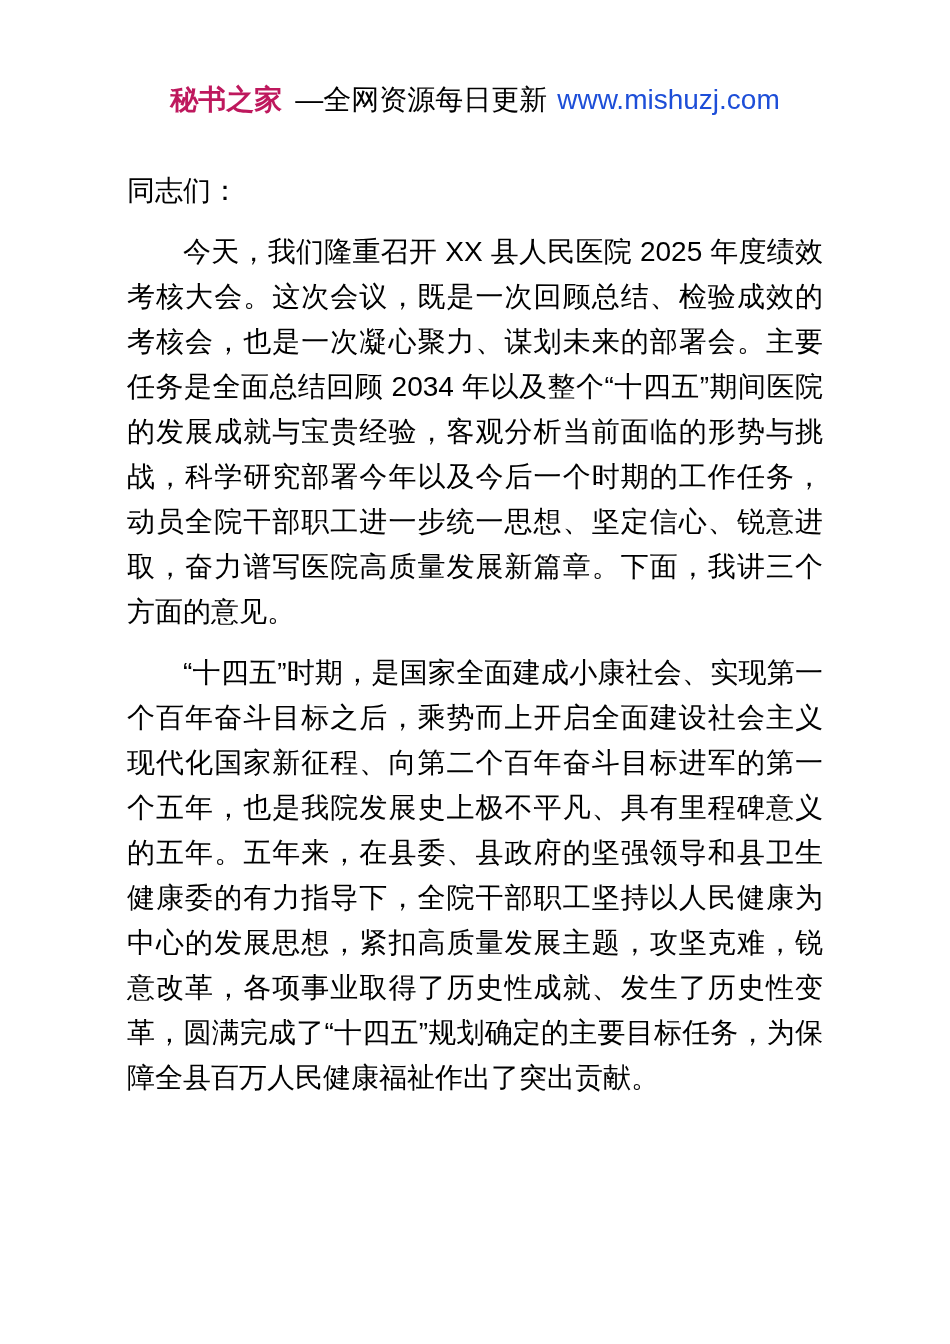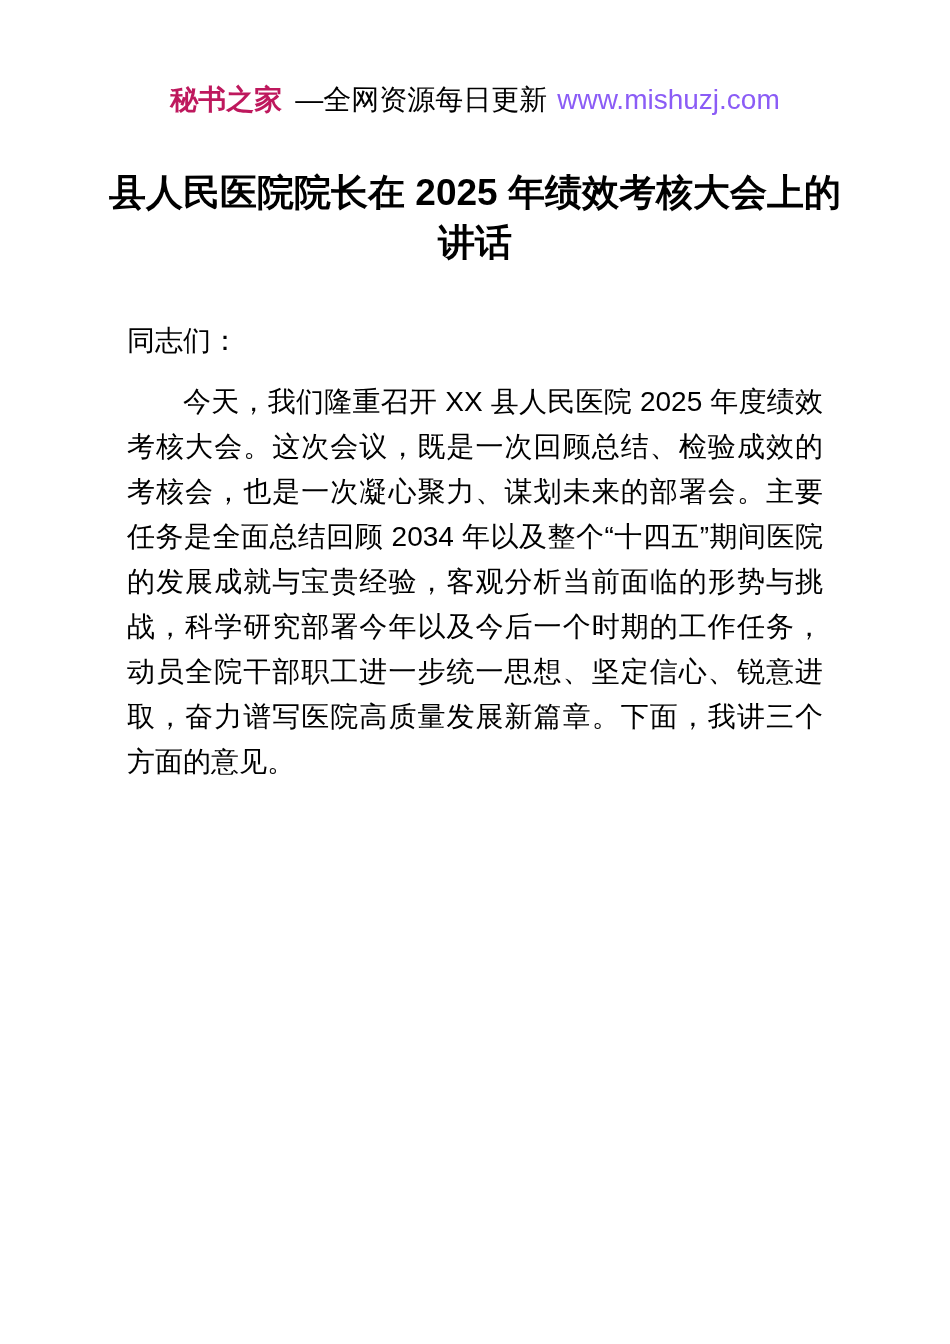--- a/index.html
+++ b/index.html
@@ -25,21 +25,21 @@
   }
   .site-header .brand {
     color: #be185d;
     font-weight: bold;
   }
   .site-header .tagline {
     color: #000000;
     margin-left: 13px;
   }
   .site-header .url {
-    color: #8b5cf6;
+    color: #1d4ed8;
     text-decoration: none;
     margin-left: 10px;
   }
   h1.doc-title {
     margin: 50px 108px 0 108px;
     text-align: center;
     font-size: 37px;
     line-height: 50px;
     font-weight: bold;
     color: #000000;
@@ -65,20 +65,20 @@
 </style>
 </head>
 <body>
 
 <div class="page">
 
   <div class="site-header">
     <span class="brand">秘书之家</span><span class="tagline">—全网资源每日更新</span><a class="url" href="#">www.mishuzj.com</a>
   </div>
 
-  <h1 class="doc-title">县人民医院院长在 2025 年绩效考核大会上的讲话</h1>
 
   <div class="doc-body">
     <p class="salutation">同志们：</p>
     <p class="indent">今天，我们隆重召开 XX 县人民医院 2025 年度绩效考核大会。这次会议，既是一次回顾总结、检验成效的考核会，也是一次凝心聚力、谋划未来的部署会。主要任务是全面总结回顾 2034 年以及整个“十四五”期间医院的发展成就与宝贵经验，客观分析当前面临的形势与挑战，科学研究部署今年以及今后一个时期的工作任务，动员全院干部职工进一步统一思想、坚定信心、锐意进取，奋力谱写医院高质量发展新篇章。下面，我讲三个方面的意见。</p>
+    <p class="indent">“十四五”时期，是国家全面建成小康社会、实现第一个百年奋斗目标之后，乘势而上开启全面建设社会主义现代化国家新征程、向第二个百年奋斗目标进军的第一个五年，也是我院发展史上极不平凡、具有里程碑意义的五年。五年来，在县委、县政府的坚强领导和县卫生健康委的有力指导下，全院干部职工坚持以人民健康为中心的发展思想，紧扣高质量发展主题，攻坚克难，锐意改革，各项事业取得了历史性成就、发生了历史性变革，圆满完成了“十四五”规划确定的主要目标任务，为保障全县百万人民健康福祉作出了突出贡献。</p>
   </div>
 
 </div>
 
 </body></html>

